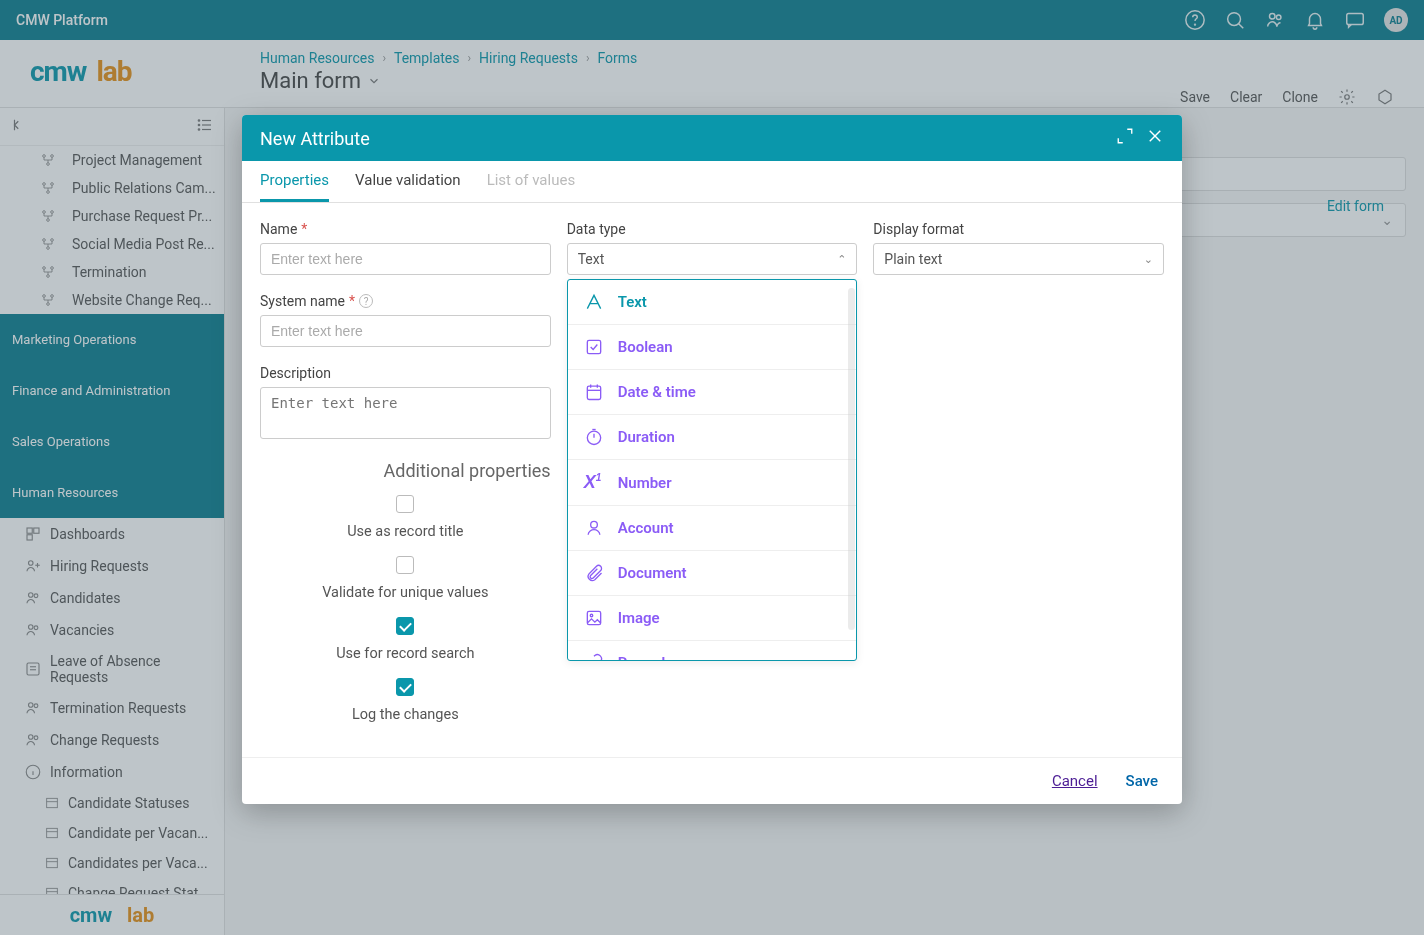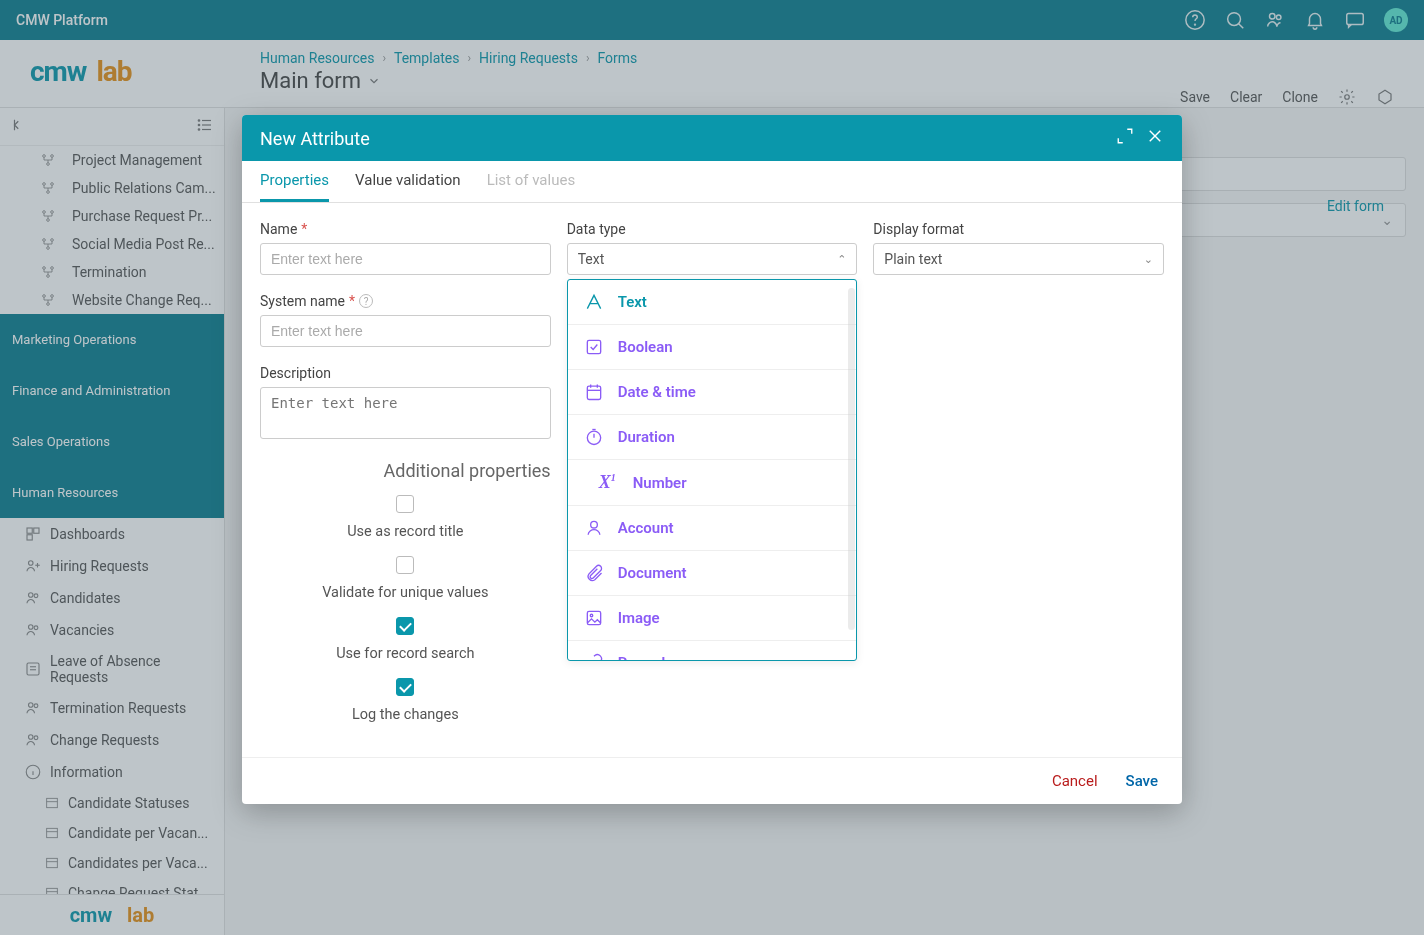--- a/index.html
+++ b/index.html
@@ -4,21 +4,21 @@
 <style>
 * { box-sizing: border-box; margin: 0; padding: 0; }
 body { font-family: -apple-system, BlinkMacSystemFont, "Segoe UI", Roboto, Arial, sans-serif; font-size: 14px; color: #333; background: #f0f0f0; overflow: hidden; width: 1424px; height: 935px; position: relative; }
 
 
 .topbar { height: 40px; background: #0a7d8f; color: #fff; display: flex; align-items: center; padding: 0 16px; justify-content: space-between; }
 .topbar-left { font-size: 14px; font-weight: 500; }
 .topbar-right { display: flex; gap: 18px; align-items: center; }
 .topbar-icon { width: 22px; height: 22px; display: flex; align-items: center; justify-content: center; opacity: 0.9; }
 .topbar-icon svg { stroke: #fff; fill: none; stroke-width: 1.6; }
-.avatar { width: 24px; height: 24px; border-radius: 50%; background: #5eead4; color: #0a7d8f; font-size: 10px; font-weight: 700; display: flex; align-items: center; justify-content: center; }
+.avatar { width: 24px; height: 24px; border-radius: 50%; background: #e5e5e5; color: #0a7d8f; font-size: 10px; font-weight: 700; display: flex; align-items: center; justify-content: center; }
 
 
 .header { background: #fff; padding: 10px 30px 14px 30px; display: flex; align-items: center; border-bottom: 1px solid #e0e0e0; position: relative; }
 .logo { width: 190px; height: 36px; display: flex; align-items: center; font-size: 28px; font-weight: 700; letter-spacing: -1px; }
 .logo-cmw { color: #0a97ab; }
 .logo-lab { color: #e69016; margin-left: 10px; }
 .breadcrumb-wrap { margin-left: 40px; display: flex; flex-direction: column; gap: 2px; }
 .breadcrumb { display: flex; gap: 8px; align-items: center; color: #0a97ab; font-size: 14px; }
 .breadcrumb span.sep { color: #999; font-size: 12px; }
 .page-title { font-size: 22px; color: #444; display: flex; align-items: center; gap: 6px; }
@@ -81,21 +81,21 @@
 .select-display { border: 1px solid #ccc; border-radius: 3px; padding: 7px 30px 7px 10px; font-size: 14px; color: #555; position: relative; }
 .select-chevron { position: absolute; right: 10px; top: 50%; transform: translateY(-50%); color: #888; font-size: 11px; }
 .dropdown { position: absolute; top: 58px; left: 0; right: 0; border: 1.5px solid #0a97ab; border-radius: 3px; background: #fff; z-index: 5; box-shadow: 0 2px 8px rgba(0,0,0,0.08); }
 .dropdown-inner { max-height: 380px; overflow-y: auto; }
 .dd-item { display: flex; align-items: center; gap: 14px; padding: 12px 16px; border-bottom: 1px solid #eee; color: #8b5cf6; font-weight: 600; font-size: 15px; }
 .dd-item:last-child { border-bottom: none; }
 .dd-item.selected { color: #0a97ab; }
 .dd-item svg { width: 20px; height: 20px; flex-shrink: 0; stroke: currentColor; fill: none; stroke-width: 1.6; }
 .help-icon { width: 14px; height: 14px; border: 1px solid #bbb; border-radius: 50%; font-size: 10px; color: #aaa; display: inline-flex; align-items: center; justify-content: center; }
 .modal-foot { padding: 14px 24px; display: flex; justify-content: flex-end; gap: 28px; border-top: 1px solid #eee; font-size: 15px; }
-.btn-cancel { color: #b91c1c; cursor: pointer; }
+.btn-cancel { color: #4c1d95; cursor: pointer; text-decoration: underline; }
 .btn-save { color: #0066a8; font-weight: 500; cursor: pointer; }
 .flow-svg { stroke: #888; fill: none; stroke-width: 1.3; }
 .scrollbar-hint { position: absolute; right: 1px; top: 8px; bottom: 30px; width: 7px; background: #ccc; border-radius: 4px; opacity: 0.4; }
 </style>
 </head>
 <body>
 
 <div class="topbar">
   <div class="topbar-left">CMW Platform</div>
   <div class="topbar-right">
@@ -503,21 +503,21 @@
               </div>
             <div class="dd-item">
                 <svg viewBox="0 0 24 24">
                   <circle cx="12" cy="13" r="8"></circle>
                   <line x1="12" y1="13" x2="12" y2="8"></line>
                   <line x1="10" y1="3" x2="14" y2="3"></line>
                 </svg>
                 <span>Duration</span>
               </div>
             <div class="dd-item">
-                <span style="font-style:italic;font-family:Liberation Serif, serif;font-size:18px;width:20px;margin-left:15px;">X<sup style="font-size:10px;">1</sup></span>
+                <span style="font-style:italic;font-family:Liberation Sans, sans-serif;font-size:18px;width:20px;">X<sup style="font-size:10px;">1</sup></span>
                 <span>Number</span>
               </div>
             <div class="dd-item">
                 <svg viewBox="0 0 24 24">
                   <circle cx="12" cy="8" r="4"></circle>
                   <path d="M5 20c0-4 4-6 7-6s7 2 7 6"></path>
                 </svg>
                 <span>Account</span>
               </div>
             <div class="dd-item">

